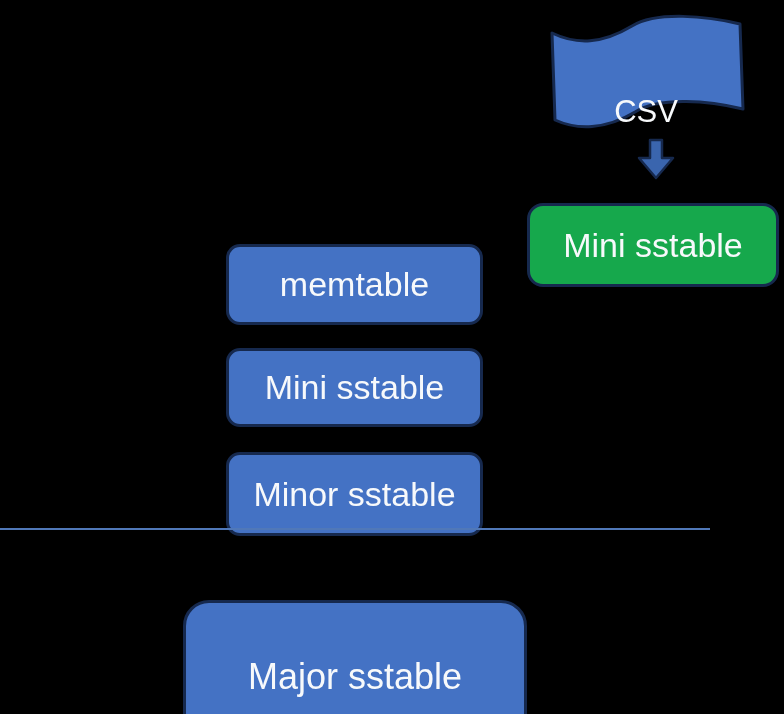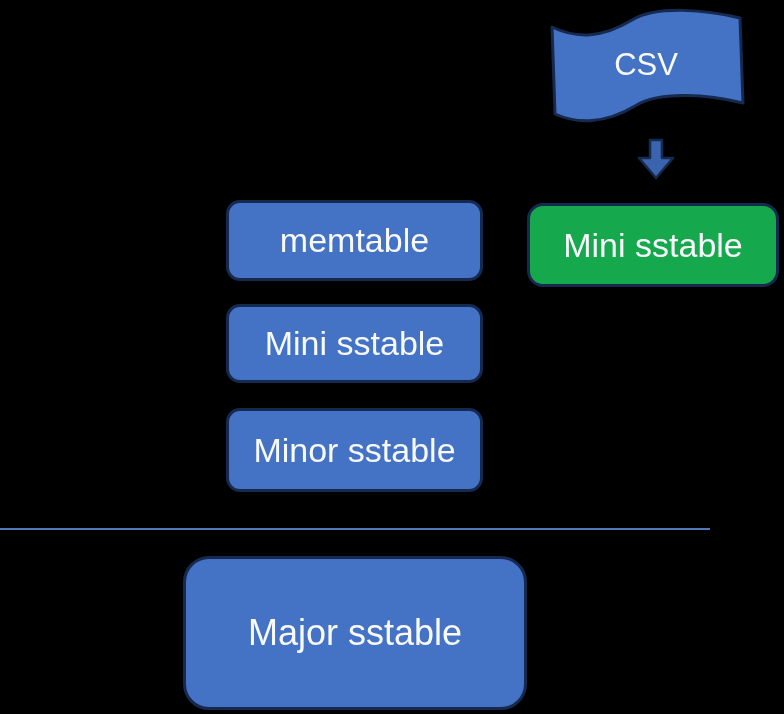--- a/index.html
+++ b/index.html
@@ -17,35 +17,35 @@
   }
   .node {
     position: absolute;
     display: flex;
     align-items: center;
     justify-content: center;
     color: var(--text, #F7F9FB);
     box-sizing: border-box;
     border: 3px solid var(--shape-border, #16294E);
   }
-  .node.blue  { background: var(--shape-blue, #4472C4); }
+  .node.blue  { background: var(--shape-blue, #4472C4); margin-top: 44px; }
   .node.green { background: var(--shape-green, #16A84C); }
 
   .node-memtable   { left: 226px; top: 200px; width: 257px; height: 81px; border-radius: 14px; font-size: 34px; }
   .node-mini-green { left: 527px; top: 203px; width: 252px; height: 84px; border-radius: 16px; font-size: 34px; }
   .node-mini-blue  { left: 226px; top: 304px; width: 257px; height: 79px; border-radius: 14px; font-size: 34px; }
   .node-minor      { left: 226px; top: 408px; width: 257px; height: 84px; border-radius: 14px; font-size: 34px; }
   .node-major      { left: 183px; top: 556px; width: 344px; height: 154px; border-radius: 26px; font-size: 36px; }
 
   .flag-wrap {
     position: absolute;
-    left: 547px; top: 10px;
+    left: 547px; top: 16px;
     width: 198px; height: 114px;
     display: flex;
-    align-items: center;
+    align-items: flex-end;
     justify-content: center;
   }
   .flag-wrap svg {
     position: absolute;
     left: 0; top: 0;
     width: 100%; height: 100%;
     overflow: visible;
   }
   .flag-label {
     position: relative;

